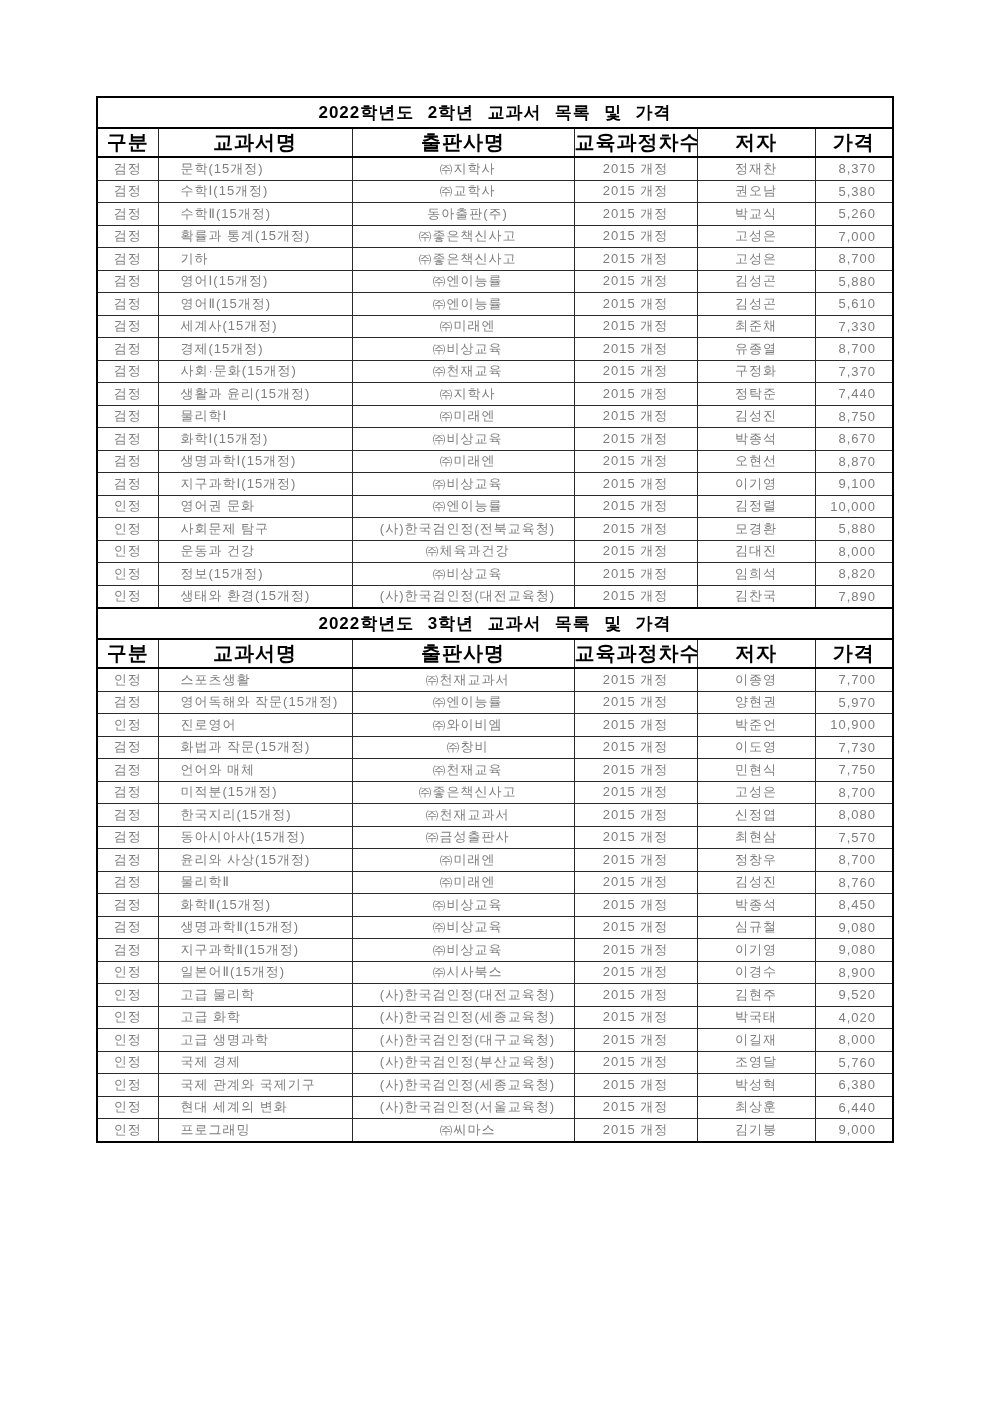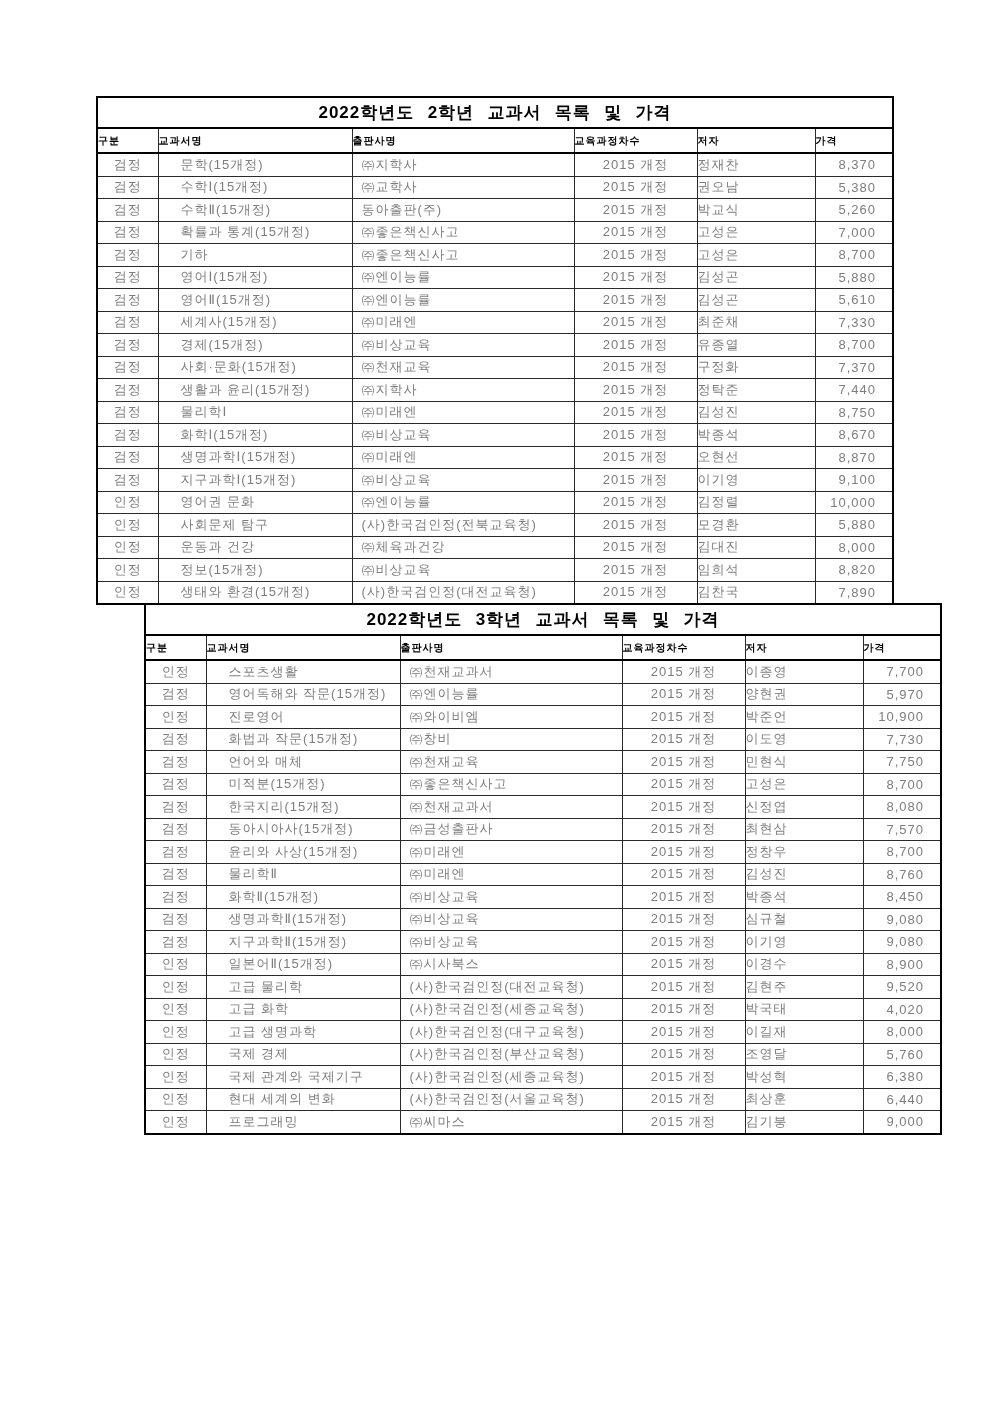--- a/index.html
+++ b/index.html
@@ -21,62 +21,61 @@
     width: 676px;
   }
   table.doc-table {
     border-collapse: collapse;
     table-layout: fixed;
     width: 796px;
     border: 2px solid #000000;
   }
   table.doc-table.second {
     margin-top: -2px;
-    margin-left: 48px;
   }
   table.doc-table td, table.doc-table th {
     border: 1px solid #2a2a2a;
     padding: 0;
     overflow: hidden;
     white-space: nowrap;
   }
   tr.title-row td {
     height: 29px;
     text-align: center;
     vertical-align: middle;
     font-size: 17px;
     font-weight: bold;
     color: #000000;
     letter-spacing: 1px;
     word-spacing: 0.45em;
     border-bottom: 2px solid #000000;
   }
   tr.header-row th {
     height: 23px;
-    text-align: left;
+    text-align: center;
     vertical-align: middle;
-    font-size: 10px;
+    font-size: 20px;
     font-weight: bold;
     color: #000000;
     letter-spacing: 1px;
     border-bottom: 2px solid #000000;
   }
   tr.data-row td {
     height: 21.5px;
     vertical-align: middle;
     font-size: 13px;
     color: #7d7d7d;
     letter-spacing: 1px;
   }
   
   tr.data-row td.c0 { text-align: center; }
   tr.data-row td.c1 { text-align: left; padding-left: 22px; }
-  tr.data-row td.c2 { text-align: left; padding-left: 9px; }
+  tr.data-row td.c2 { text-align: center; padding-left: 9px; }
   tr.data-row td.c3 { text-align: center; }
-  tr.data-row td.c4 { }
+  tr.data-row td.c4 { text-align: center; }
   tr.data-row td.c5 { text-align: right; padding-right: 16px; }
 </style>
 </head>
 <body>
 
 <div class="page-content">
 
   <table class="doc-table">
     <colgroup>
       <col style="width:61px">

